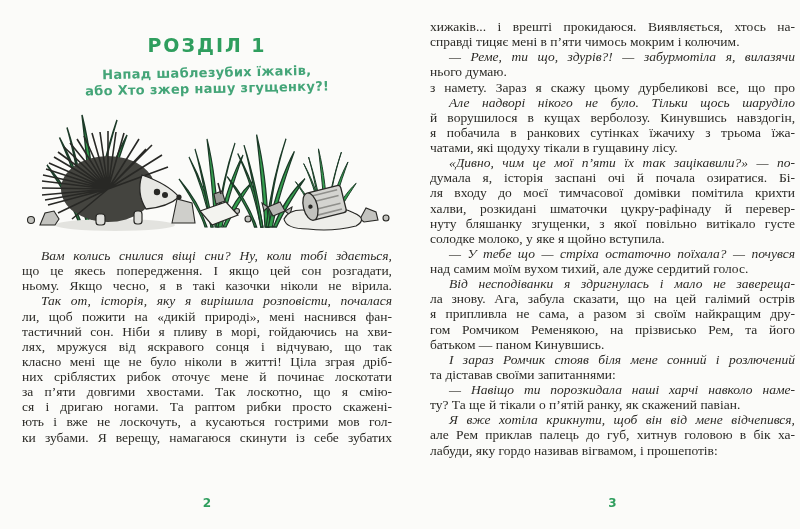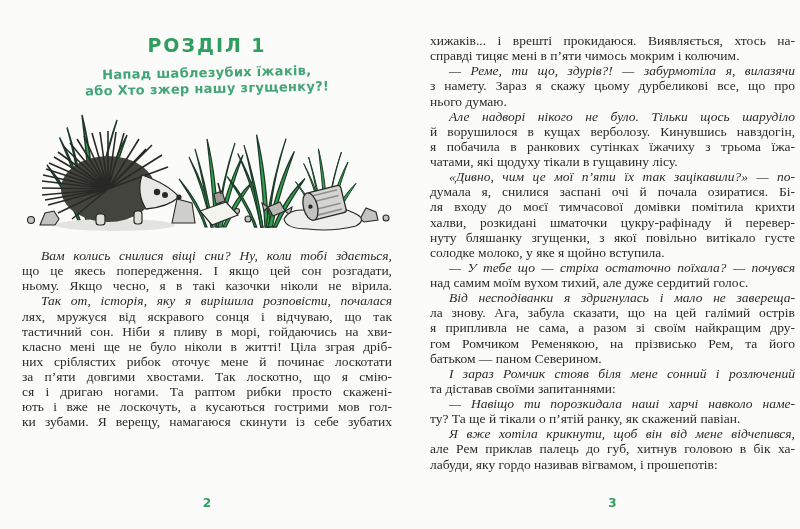--- a/index.html
+++ b/index.html
@@ -30,21 +30,21 @@
     font-weight:bold;
     font-size:13px;
     line-height:16px;
     color:#44a578;
     transform:rotate(-1.2deg);
     letter-spacing:0.3px;
   }
   .illustration{display:block;margin-top:2px;}
 
   .lines{margin-top:11px;}
-  .page-right .lines{margin-top:33px;}
+  .page-right .lines{margin-top:19px;}
   .line{
     font-size:13.5px;
     line-height:15.12px;
     text-align:justify;
     text-align-last:left;
     white-space:normal;
   }
   .line.just{text-align-last:justify;}
   .line.ind{text-indent:19px;font-style:italic;}
 
@@ -138,56 +138,57 @@
           <circle cx="288" cy="104" r="2.2" fill="#282825"></circle>
         </g>
       </g>
     </svg>
 
     <div class="lines" id="left-lines">
         <div class="line just ind">Вам колись снилися віщі сни? Ну, коли тобі здається,</div>
         <div class="line just">що це якесь попередження. І якщо цей сон розгадати,</div>
         <div class="line just">ньому. Якщо чесно, я в такі казочки ніколи не вірила.</div>
         <div class="line just ind">Так от, історія, яку я вирішила розповісти, почалася</div>
+        <div class="line just">ли, щоб пожити на «дикій природі», мені наснився фан-</div>
+        <div class="line just">тастичний сон. Ніби я пливу в морі, гойдаючись на хви-</div>
         <div class="line just">лях, мружуся від яскравого сонця і відчуваю, що так</div>
-        <div class="line just">тастичний сон. Ніби я пливу в морі, гойдаючись на хви-</div>
         <div class="line just">класно мені ще не було ніколи в житті! Ціла зграя дріб-</div>
         <div class="line just">них сріблястих рибок оточує мене й починає лоскотати</div>
         <div class="line just">за п’яти довгими хвостами. Так лоскотно, що я смію-</div>
         <div class="line just">ся і дригаю ногами. Та раптом рибки просто скажені-</div>
         <div class="line just">ють і вже не лоскочуть, а кусаються гострими мов гол-</div>
         <div class="line just">ки зубами. Я верещу, намагаюся скинути із себе зубатих</div>
       </div>
     <div class="page-number">2</div>
   </div>
 
   <div class="page page-right">
     <div class="lines" id="right-lines">
         <div class="line just">хижаків... і врешті прокидаюся. Виявляється, хтось на-</div>
         <div class="line">справді тицяє мені в п’яти чимось мокрим і колючим.</div>
         <div class="line just ind">— Реме, ти що, здурів?! — забурмотіла я, вилазячи</div>
+        <div class="line">нього думаю.</div>
         <div class="line just">з намету. Зараз я скажу цьому дурбеликові все, що про</div>
-        <div class="line">нього думаю.</div>
         <div class="line just ind">Але надворі нікого не було. Тільки щось шаруділо</div>
         <div class="line just">й ворушилося в кущах верболозу. Кинувшись навздогін,</div>
         <div class="line just">я побачила в ранкових сутінках їжачиху з трьома їжа-</div>
         <div class="line">чатами, які щодуху тікали в гущавину лісу.</div>
         <div class="line just ind">«Дивно, чим це мої п’яти їх так зацікавили?» — по-</div>
-        <div class="line just">думала я, снилися заспані очі й почала озиратися. Бі-</div>
+        <div class="line just">думала я, історія заспані очі й почала озиратися. Бі-</div>
         <div class="line just">ля входу до моєї тимчасової домівки помітила крихти</div>
         <div class="line just">халви, розкидані шматочки цукру-рафінаду й перевер-</div>
         <div class="line just">нуту бляшанку згущенки, з якої повільно витікало густе</div>
         <div class="line">солодке молоко, у яке я щойно вступила.</div>
         <div class="line just ind">— У тебе що — стріха остаточно поїхала? — почувся</div>
         <div class="line">над самим моїм вухом тихий, але дуже сердитий голос.</div>
         <div class="line just ind">Від несподіванки я здригнулась і мало не завереща-</div>
         <div class="line just">ла знову. Ага, забула сказати, що на цей галімий острів</div>
         <div class="line just">я припливла не сама, а разом зі своїм найкращим дру-</div>
         <div class="line just">гом Ромчиком Ременякою, на прізвисько Рем, та його</div>
-        <div class="line">батьком — паном Северином.</div>
+        <div class="line">батьком — паном Кинувшись.</div>
         <div class="line just ind">І зараз Ромчик стояв біля мене сонний і розлючений</div>
         <div class="line">та діставав своїми запитаннями:</div>
         <div class="line just ind">— Навіщо ти порозкидала наші харчі навколо наме-</div>
         <div class="line">ту? Та ще й тікали о п’ятій ранку, як скажений павіан.</div>
         <div class="line just ind">Я вже хотіла крикнути, щоб він від мене відчепився,</div>
         <div class="line just">але Рем приклав палець до губ, хитнув головою в бік ха-</div>
         <div class="line">лабуди, яку гордо називав вігвамом, і прошепотів:</div>
       </div>
     <div class="page-number">3</div>
   </div>

